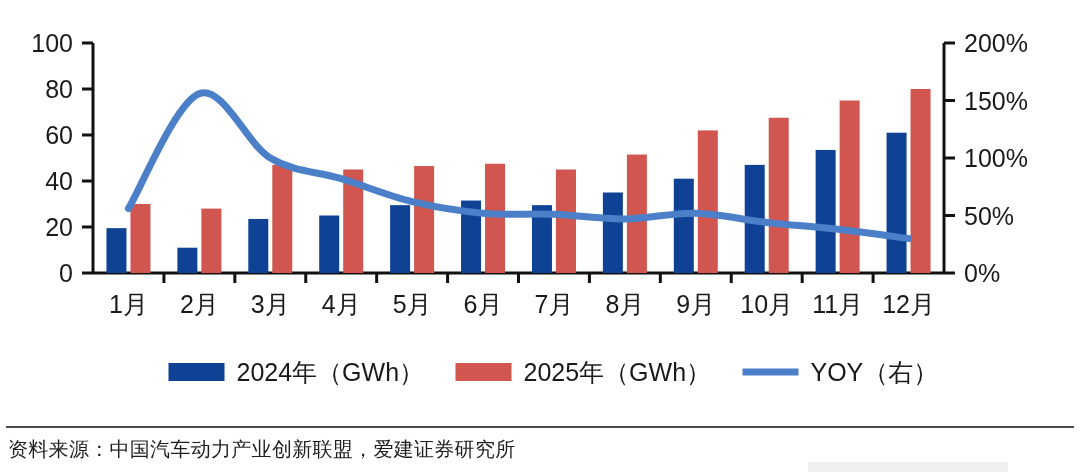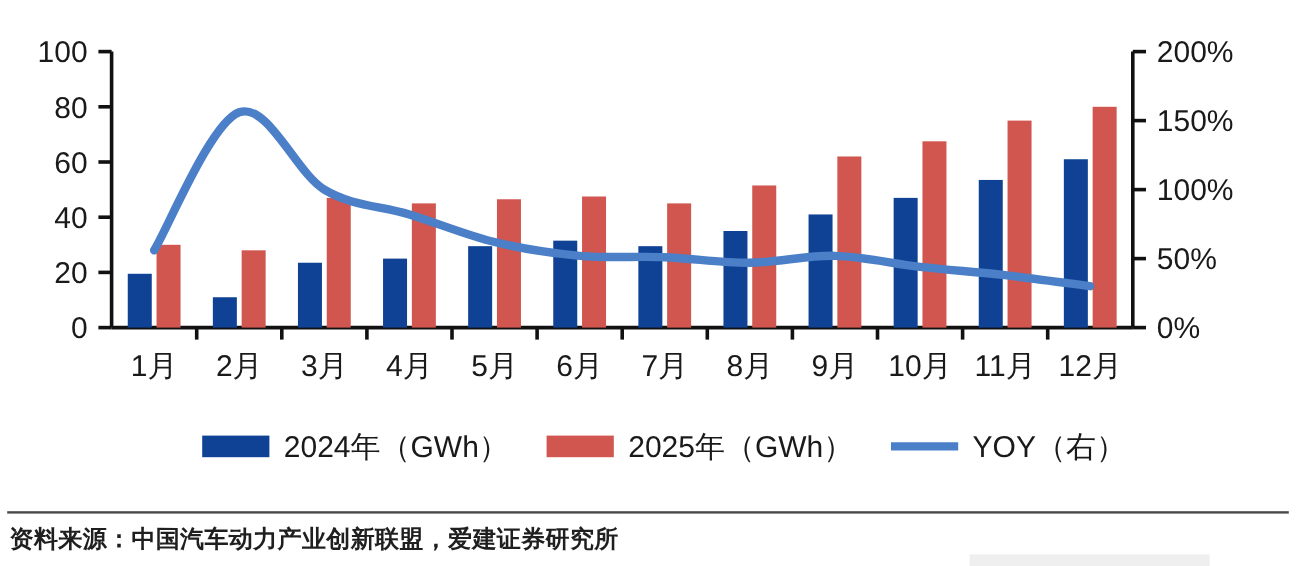--- a/index.html
+++ b/index.html
@@ -24,21 +24,21 @@
     font-family:"Liberation Sans","DejaVu Sans",sans-serif;
     font-size:25px;
     fill:#1a1a1a;
   }
   .legend-text{
     font-family:"Liberation Sans","DejaVu Sans",sans-serif;
     font-size:25px;
     fill:#1a1a1a;
   }
   #footer{
-    position:absolute;left:0;top:420px;width:1080px;height:52px;font-weight:bold;
+    position:absolute;left:0;top:420px;width:1080px;height:52px;
   }
   #footer-rule{
     position:absolute;left:6px;top:6px;width:1068px;height:2px;
     background:#4a4a4a;
   }
   #source-text{
     position:absolute;left:8px;top:16px;
     font-size:20px;
     color:#1f1f1f;
     letter-spacing:0.3px;

